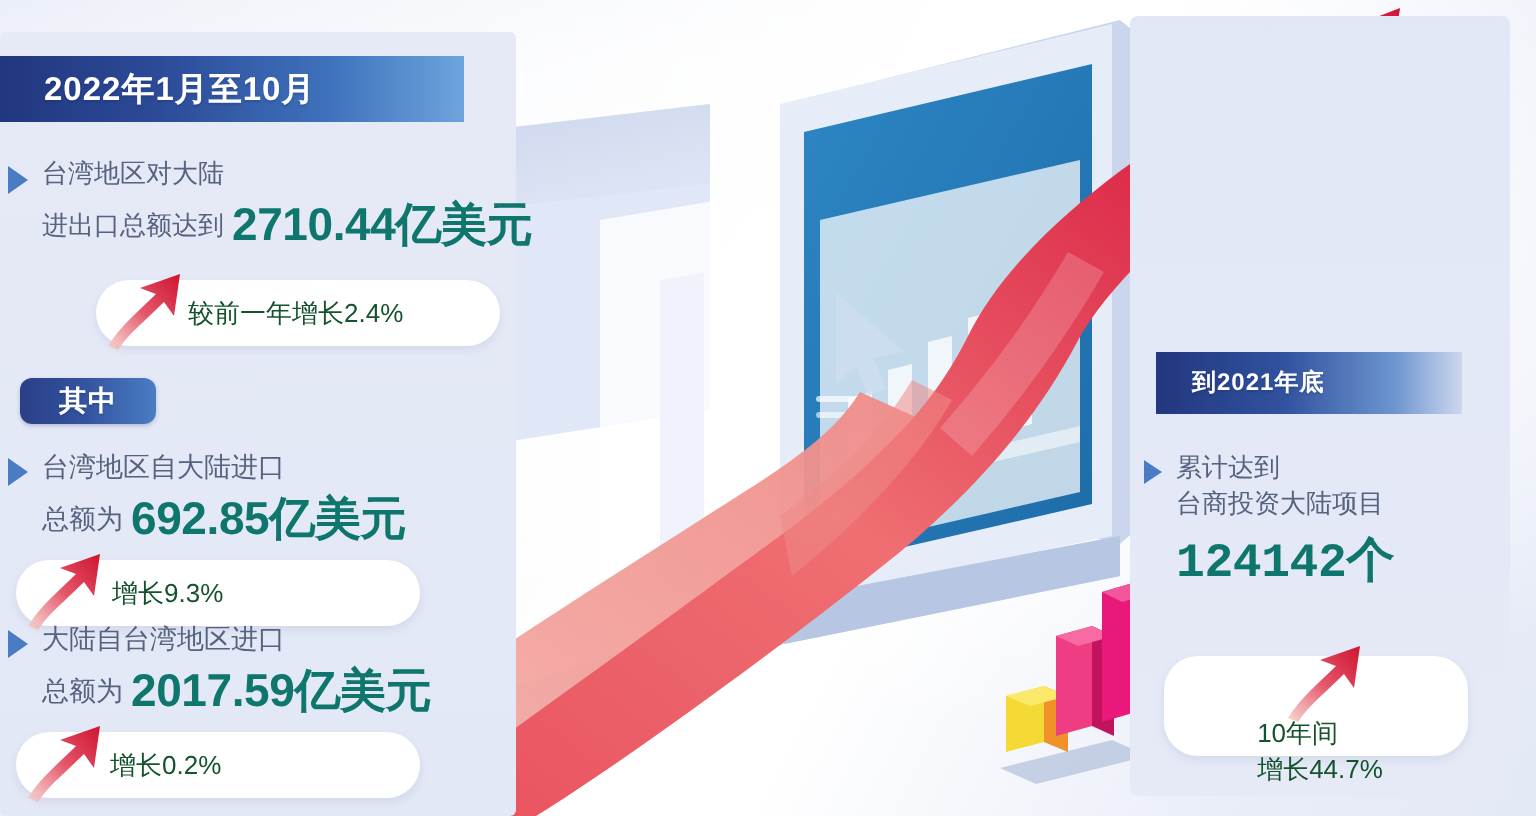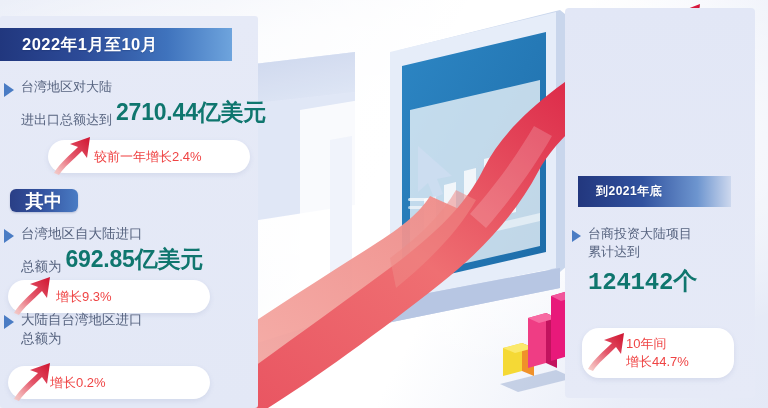--- a/index.html
+++ b/index.html
@@ -35,57 +35,57 @@
   #hdr-year{left:578px;top:176px;width:153px;height:31px;
     background:linear-gradient(90deg,#22377e 0%,#31529f 42%,#6d95cf 78%,#cdd8ee 100%);}
   #hdr-year .hdr-txt{font-size:12px;margin-left:18px;}
 
   
   #badge-among{position:absolute;left:10px;top:189px;width:68px;height:23px;
     border-radius:6px;
     background:linear-gradient(90deg,#2a3f86 0%,#33529f 46%,#4a7cc4 100%);
     display:flex;align-items:center;justify-content:center;
     box-shadow:0 1px 2px rgba(40,60,120,.25);}
-  #badge-among .hdr-txt{font-size:18px;}
+  #badge-among .hdr-txt{font-size:14px;}
 
   
   .stat{position:absolute;display:flex;align-items:flex-start;}
   .tri{width:0;height:0;border-top:7px solid transparent;border-bottom:7px solid transparent;
        border-left:10px solid #4a7cc4;margin-top:5px;flex:none;}
   .tri.sm{border-top-width:6px;border-bottom-width:6px;border-left-width:9px;}
   .stat-body{margin-left:7px;color:#56637f;font-size:13.5px;line-height:1.42;}
   .stat-body .lbl{display:block;white-space:nowrap;}
   .big{color:#0f766e;font-weight:bold;letter-spacing:-.2px;}
   .big-28{font-size:23px;}
-  .inline-row{display:flex;align-items:flex-end;gap:4px;white-space:nowrap;}
+  .inline-row{display:flex;align-items:center;gap:4px;white-space:nowrap;}
 
   #stat-total{left:4px;top:78px;}
   #stat-total .stat-body{font-size:13px;}
   #stat-imp-tw{left:4px;top:224px;}
   #stat-imp-ml{left:4px;top:310px;}
   #stat-projects{left:572px;top:225px;}
   #stat-projects .stat-body{font-size:13px;}
   #stat-projects .big{display:block;margin-top:4px;font-size:24px;font-family:Liberation Mono, monospace;}
 
   
   .pill{position:absolute;background:#ffffff;border-radius:17px;
     display:flex;align-items:center;
     box-shadow:0 2px 5px rgba(90,110,160,.13);}
-  .pill .pill-txt{color:#ef4444;font-size:13px;line-height:1.35;white-space:nowrap;}
+  .pill .pill-txt{color:#14532d;font-size:13px;line-height:1.35;white-space:nowrap;}
   .pill .pill-txt small{display:block;font-size:13px;}
   .arrow-ico{position:relative;width:34px;height:30px;flex:none;margin-left:6px;}
   .arrow-ico svg{position:absolute;left:-4px;top:-9px;}
 
   #pill-total{left:48px;top:140px;width:202px;height:33px;}
   #pill-total .pill-txt{margin-left:6px;}
   #pill-tw{left:8px;top:280px;width:202px;height:33px;}
   #pill-tw .pill-txt{margin-left:8px;}
   #pill-ml{left:8px;top:366px;width:202px;height:33px;}
-  #pill-ml .pill-txt{margin-left:2px;}
-  #pill-decade{left:582px;top:328px;width:152px;height:50px;}
+  #pill-ml .pill-txt{margin-left:7px;}
+  #pill-decade{left:582px;top:328px;width:152px;height:50px;flex-direction:column;}
   #pill-decade .pill-txt{margin-left:4px;}
 
   
   #deco{position:absolute;left:0;top:0;width:768px;height:408px;}
   .nointeract{pointer-events:none;}
 </style>
 </head>
 <body>
 
 <div id="stage">
@@ -286,20 +286,21 @@
     </span>
     <span class="pill-txt">增长9.3%</span>
   </div>
 
   <div class="stat" id="stat-imp-ml">
     <div class="tri"></div>
     <div class="stat-body">
       <span class="lbl">大陆自台湾地区进口</span>
       <span class="inline-row">
         <span>总额为</span>
+        <span class="big big-28">2017.59亿美元</span>
       </span>
     </div>
   </div>
 
   <div class="pill" id="pill-ml">
     <span class="arrow-ico">
       <svg width="46" height="46" viewBox="0 0 46 46">
         <path d="M4 40 C 10 30, 20 22, 28 14 L 20 11 L 40 4 L 37 25 L 32 18 C 23 27, 14 34, 9 42 Z" fill="url(#gSmallArrow)"></path>
       </svg>
     </span>
@@ -308,22 +309,22 @@
 
   <div class="panel" id="panel-right"></div>
 
   <div class="hdr" id="hdr-year">
     <span class="hdr-txt">到2021年底</span>
   </div>
 
   <div class="stat" id="stat-projects">
     <div class="tri sm"></div>
     <div class="stat-body">
+      <span class="lbl">累计达到</span>
       <span class="lbl">台商投资大陆项目</span>
-      <span class="lbl">累计达到</span>
       <span class="big">124142个</span>
     </div>
   </div>
 
   <div class="pill" id="pill-decade">
     <span class="arrow-ico">
       <svg width="46" height="46" viewBox="0 0 46 46">
         <path d="M4 40 C 10 30, 20 22, 28 14 L 20 11 L 40 4 L 37 25 L 32 18 C 23 27, 14 34, 9 42 Z" fill="url(#gSmallArrow)"></path>
       </svg>
     </span>

